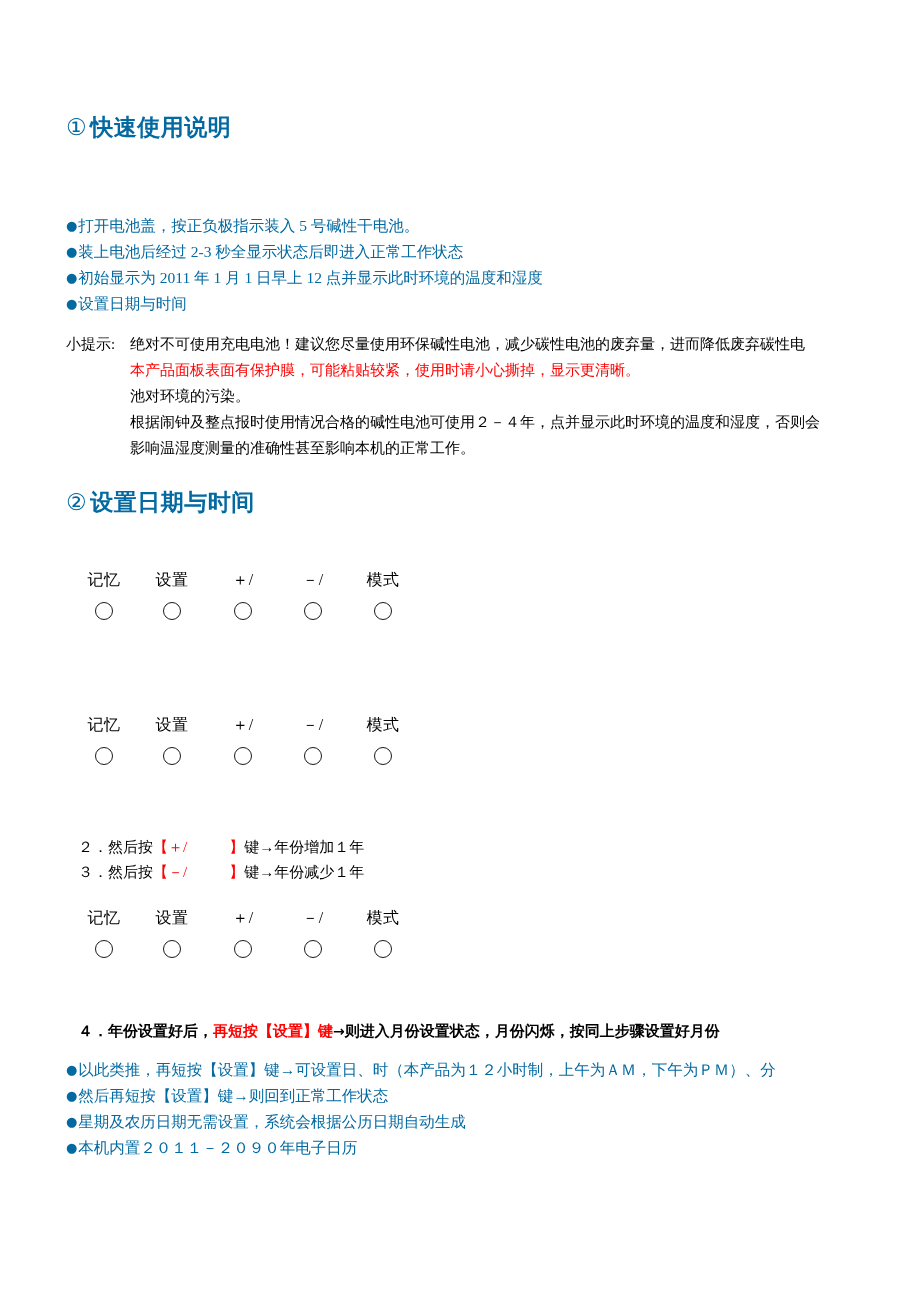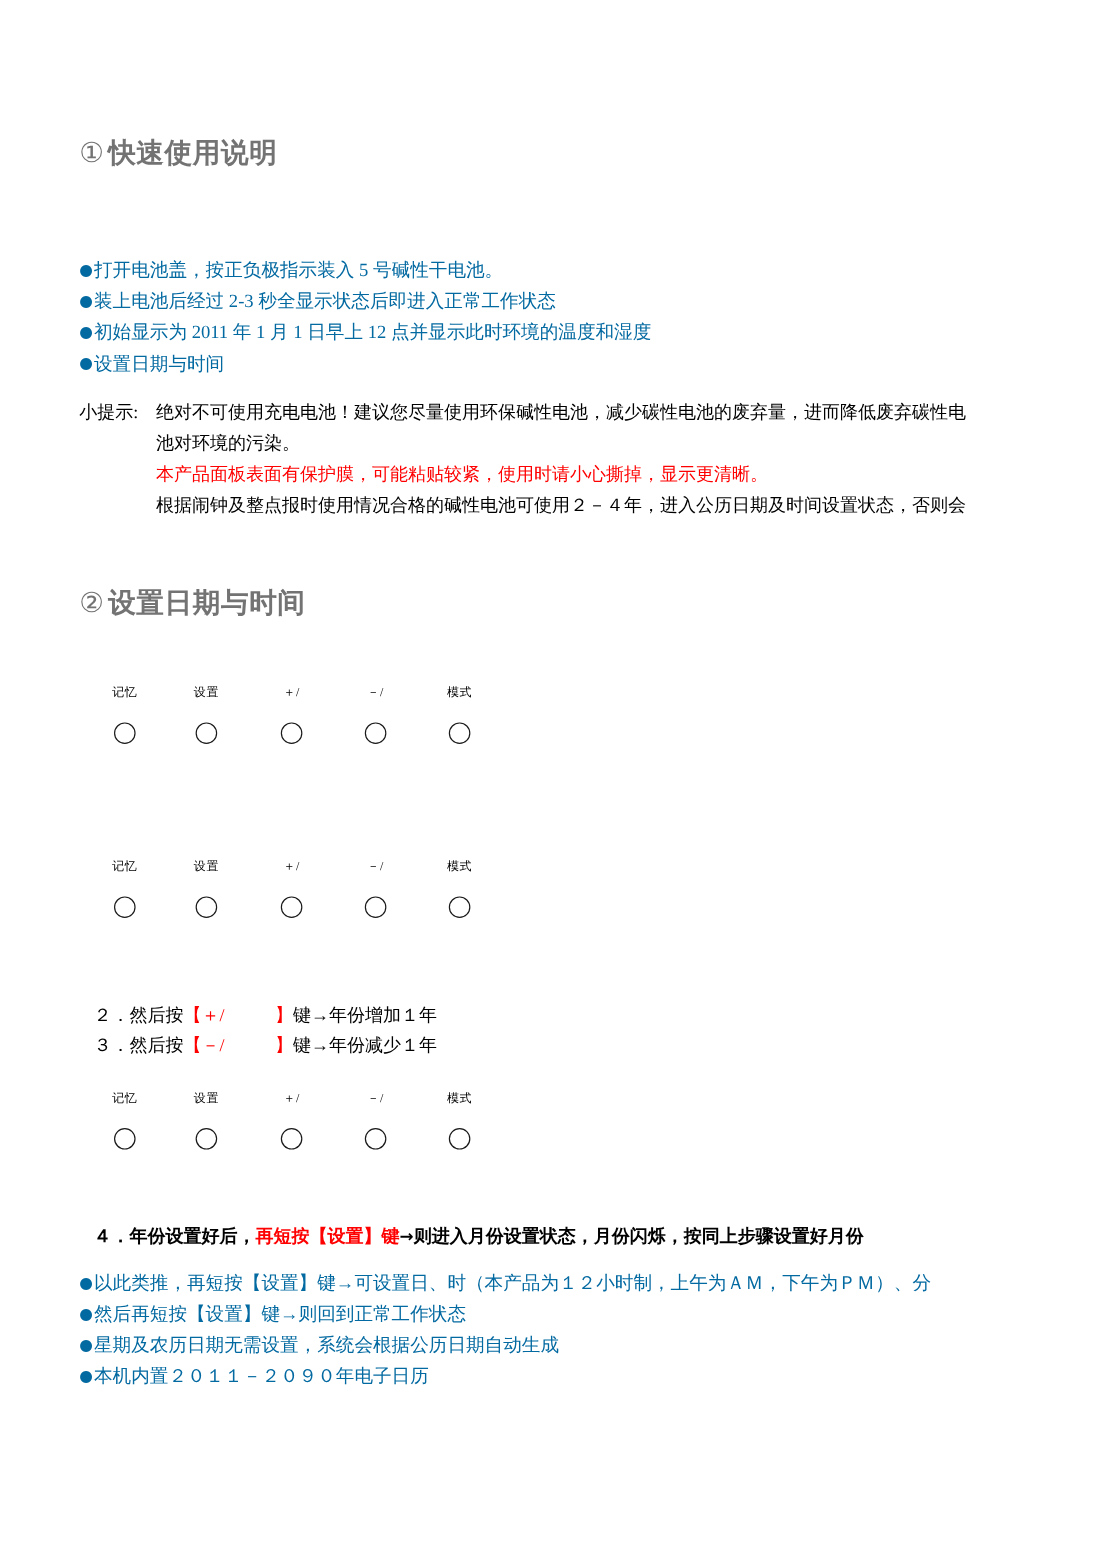--- a/index.html
+++ b/index.html
@@ -23,21 +23,21 @@
   }
 
   
   .section-heading {
     position: absolute;
     font-family: "Liberation Sans", "DejaVu Sans", sans-serif;
     font-size: 23px;
     font-weight: bold;
     letter-spacing: 0.5px;
     white-space: nowrap;
-    color: #737373;
+    color: #0369a1;
   }
   .section-heading .circled {
     font-family: "DejaVu Sans", sans-serif;
     font-weight: normal;
     font-size: 23px;
     margin-right: 3px;
   }
 
   
   .bullet-line {
@@ -87,21 +87,21 @@
     width: 360px;
     height: 62px;
   }
   .btn-labels {
     position: relative;
     height: 26px;
   }
   .btn-label {
     position: absolute;
     top: 0;
-    font-size: 10px;
+    font-size: 16px;
     white-space: nowrap;
     text-align: center;
     transform: translateX(-50%);
     color: #000;
     letter-spacing: 0.5px;
   }
   .btn-circles {
     position: relative;
     height: 34px;
   }
@@ -155,23 +155,24 @@
     <span class="dot">●</span><span>初始显示为 2011 年 1 月 1 日早上 12 点并显示此时环境的温度和湿度</span>
   </div>
   <div class="bullet-line" style="left:66px; top:292px;">
     <span class="dot">●</span><span>设置日期与时间</span>
   </div>
 
   <div class="tip-block" style="left:66px; top:331px; width:800px;">
     <span class="tip-lead">小提示:</span>
     <div class="tip-body">
       <div class="tip-line">绝对不可使用充电电池！建议您尽量使用环保碱性电池，减少碳性电池的废弃量，进而降低废弃碳性电</div>
+      <div class="tip-line red">本产品面板表面有保护膜，可能粘贴较紧，使用时请小心撕掉，显示更清晰。</div>
       <div class="tip-line">池对环境的污染。</div>
-      <div class="tip-line red">本产品面板表面有保护膜，可能粘贴较紧，使用时请小心撕掉，显示更清晰。</div>
-      <div class="tip-line">根据闹钟及整点报时使用情况合格的碱性电池可使用２－４年，进入公历日期及时间设置状态，否则会</div>
+      <div class="tip-line">根据闹钟及整点报时使用情况合格的碱性电池可使用２－４年，点并显示此时环境的温度和湿度，否则会</div>
+      <div class="tip-line">影响温湿度测量的准确性甚至影响本机的正常工作。</div>
     </div>
   </div>
 
   <div class="section-heading" style="left:66px; top:487px;">
     <span class="circled">②</span><span>设置日期与时间</span>
   </div>
 
   <div class="button-row" style="left:0px; top:570px;">
     <div class="btn-labels">
       <span class="btn-label" style="left:104px;">记忆</span>

